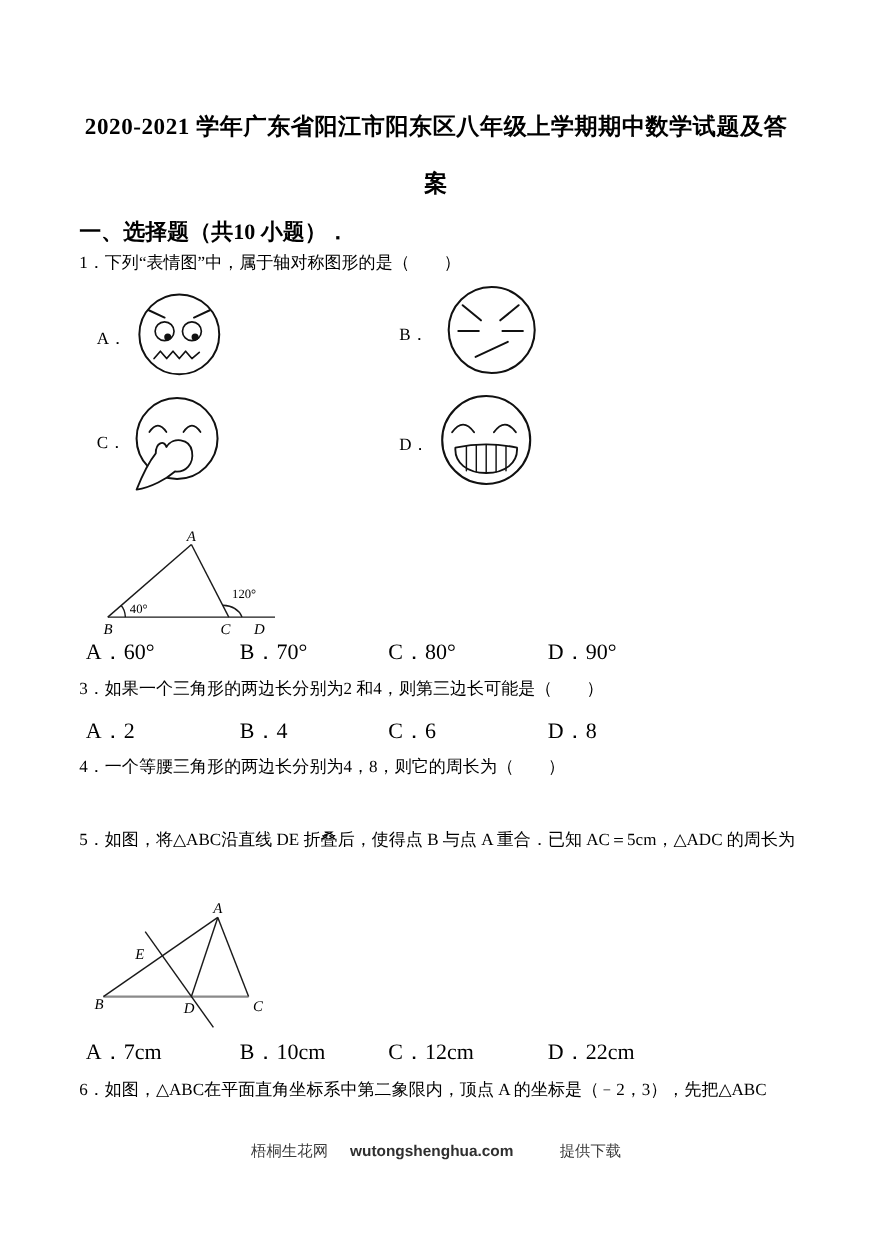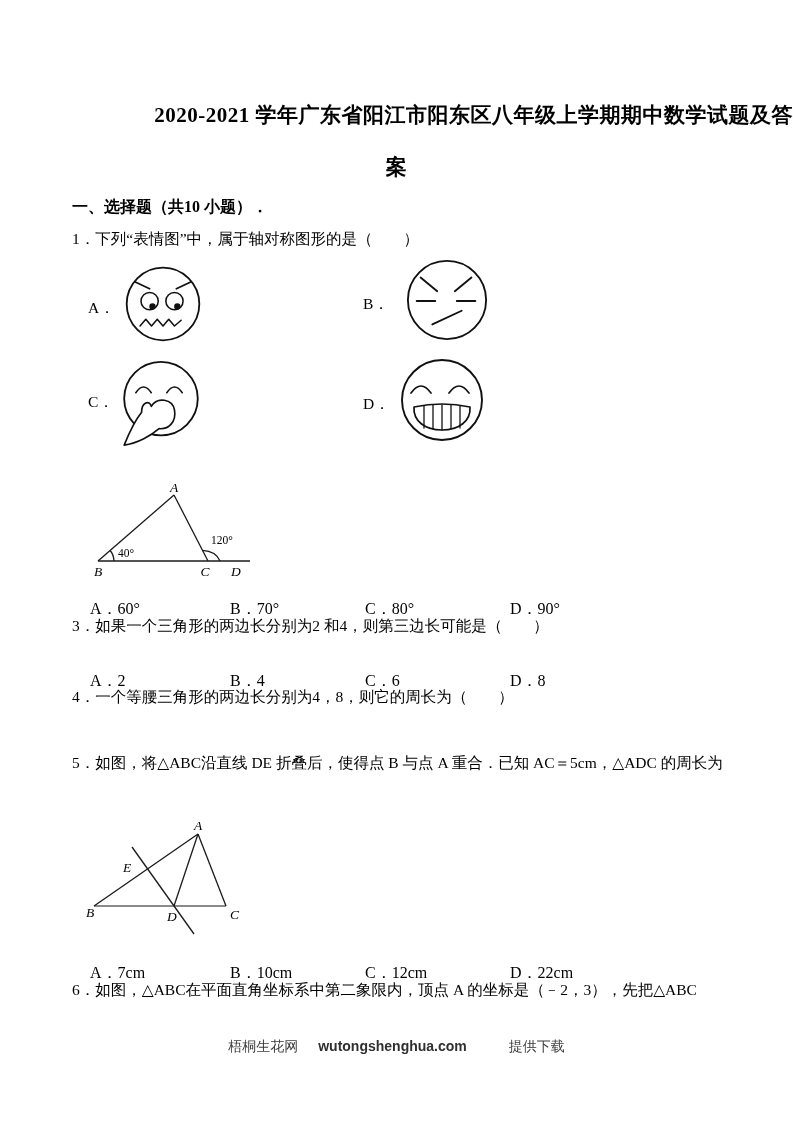--- a/index.html
+++ b/index.html
@@ -12,28 +12,28 @@
     color:#000;
     overflow:hidden;
   }
   .abs{position:absolute;}
   .title-line{
     left:0;width:793px;text-align:center;
     font-size:21px;font-weight:bold;letter-spacing:0.5px;
     white-space:nowrap;
   }
   .section-heading{
-    left:72px;font-size:16px;font-weight:bold;white-space:nowrap;
+    left:72px;font-size:20px;font-weight:bold;white-space:nowrap;
   }
   .qtext{
     left:72px;font-size:15.5px;white-space:nowrap;
   }
   .qtext-cont{left:90px;}
   .opt-row{
-    left:90px;font-size:16px;white-space:nowrap;margin-top:20px;
+    left:78px;font-size:20px;white-space:nowrap;
   }
   .opt-row .opt{display:inline-block;}
   .opt-w1{width:140px;}
   .opt-w2{width:135px;}
   .opt-w3{width:145px;}
   .face-label{font-size:15.5px;}
   svg{display:block;}
   .fig-line{stroke:#1a1a1a;stroke-width:1.3;fill:none;}
   .fig-line-thick{stroke:#8a8a8a;stroke-width:2.2;fill:none;}
   .face-stroke{stroke:#111;stroke-width:1.9;fill:none;stroke-linecap:round;stroke-linejoin:round;}
@@ -53,21 +53,21 @@
   .footer .url{
     font-family:"Liberation Sans","DejaVu Sans",sans-serif;
     font-weight:bold;font-size:14px;margin-right:42px;color:#2f2f2f;
   }
 </style>
 </head>
 <body>
 
 <div class="page">
 
-  <div class="abs title-line" style="top:101px;text-align:right;">2020-2021 学年广东省阳江市阳东区八年级上学期期中数学试题及答</div>
+  <div class="abs title-line" style="top:101px;">2020-2021 学年广东省阳江市阳东区八年级上学期期中数学试题及答</div>
   <div class="abs title-line" style="top:153px;">案</div>
 
   <div class="abs section-heading" style="top:197px;">一、选择题（共10 小题）．</div>
 
   <div class="abs qtext" style="top:229px;">1．下列“表情图”中，属于轴对称图形的是（　　）</div>
 
   <span class="abs face-label" style="left:88px;top:298px;">A．</span>
   <svg class="abs" style="left:120px;top:261px;" width="86" height="86" viewBox="0 0 90 90">
     <g class="face-stroke">
       <circle cx="45" cy="45" r="38"></circle>

